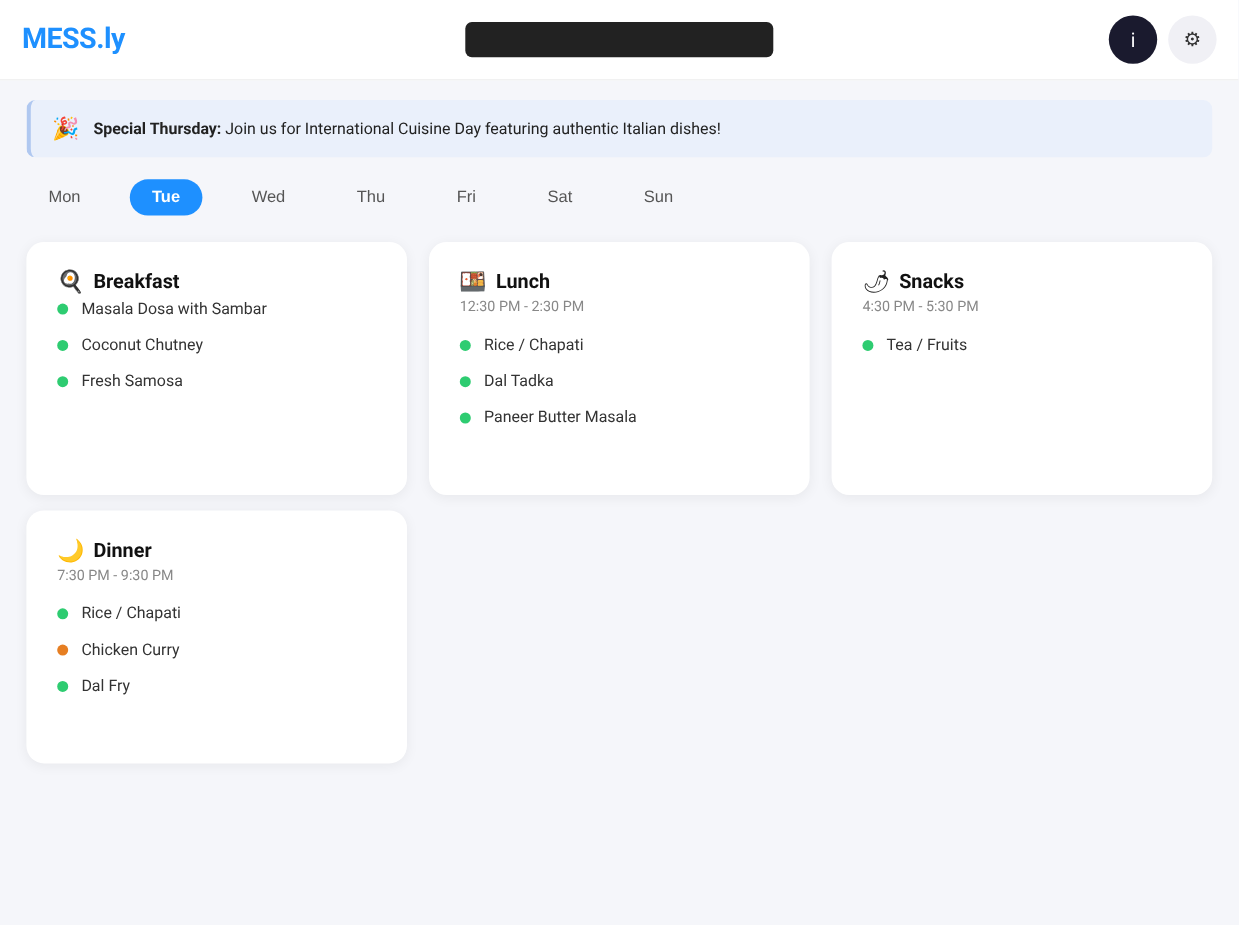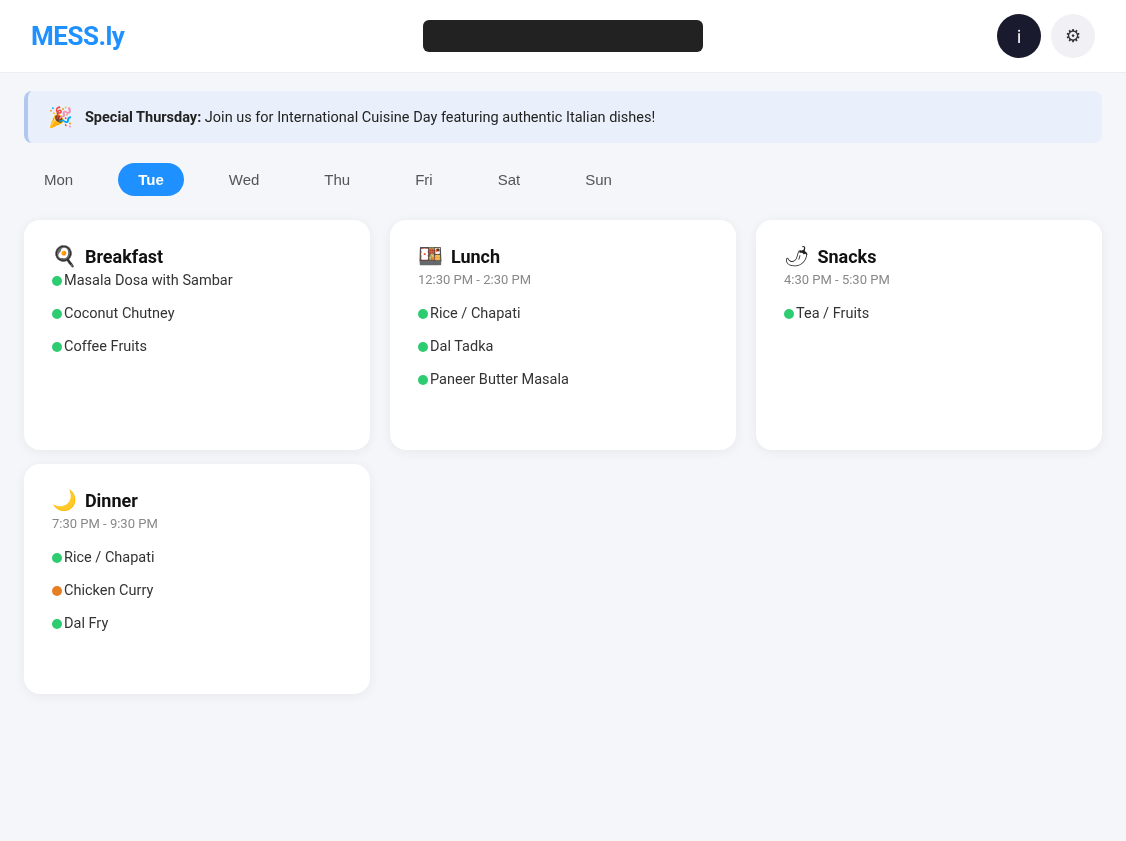--- a/index.html
+++ b/index.html
@@ -9,21 +9,21 @@
       color: #222;
       min-height: 841px;
       width: 1126px;
     }
 
     
     .header {
       display: flex;
       align-items: center;
       justify-content: space-between;
-      padding: 14px 31px;
+      padding: 14px 20px;
       background: #fff;
       border-bottom: 1px solid #eee;
       position: relative;
     }
     .logo {
       font-size: 26px;
       font-weight: 700;
       color: #1e90ff;
       letter-spacing: -0.5px;
     }
@@ -130,21 +130,21 @@
     }
     .meal-time {
       font-size: 13px;
       color: #888;
       margin-bottom: 18px;
     }
     .meal-items { list-style: none; }
     .meal-items li {
       display: flex;
       align-items: center;
-      gap: 2px;
+      gap: 12px;
       font-size: 14.5px;
       color: #333;
       margin-bottom: 16px;
     }
     .dot {
       width: 10px;
       height: 10px;
       border-radius: 50%;
       flex-shrink: 0;
     }
@@ -192,21 +192,21 @@
         <li>
           <span class="dot dot-green"></span>
           <span>Masala Dosa with Sambar</span>
         </li>
         <li>
           <span class="dot dot-green"></span>
           <span>Coconut Chutney</span>
         </li>
         <li>
           <span class="dot dot-green"></span>
-          <span>Coffee Fruits</span>
+          <span>Fresh Samosa</span>
         </li>
       </ul>
     </div>
     <div class="meal-card">
       <div class="meal-card-header">
         <span class="meal-icon">🍱</span>
         <span class="meal-title">Lunch</span>
       </div>
       <div class="meal-time">12:30 PM - 2:30 PM</div>
       <ul class="meal-items">

